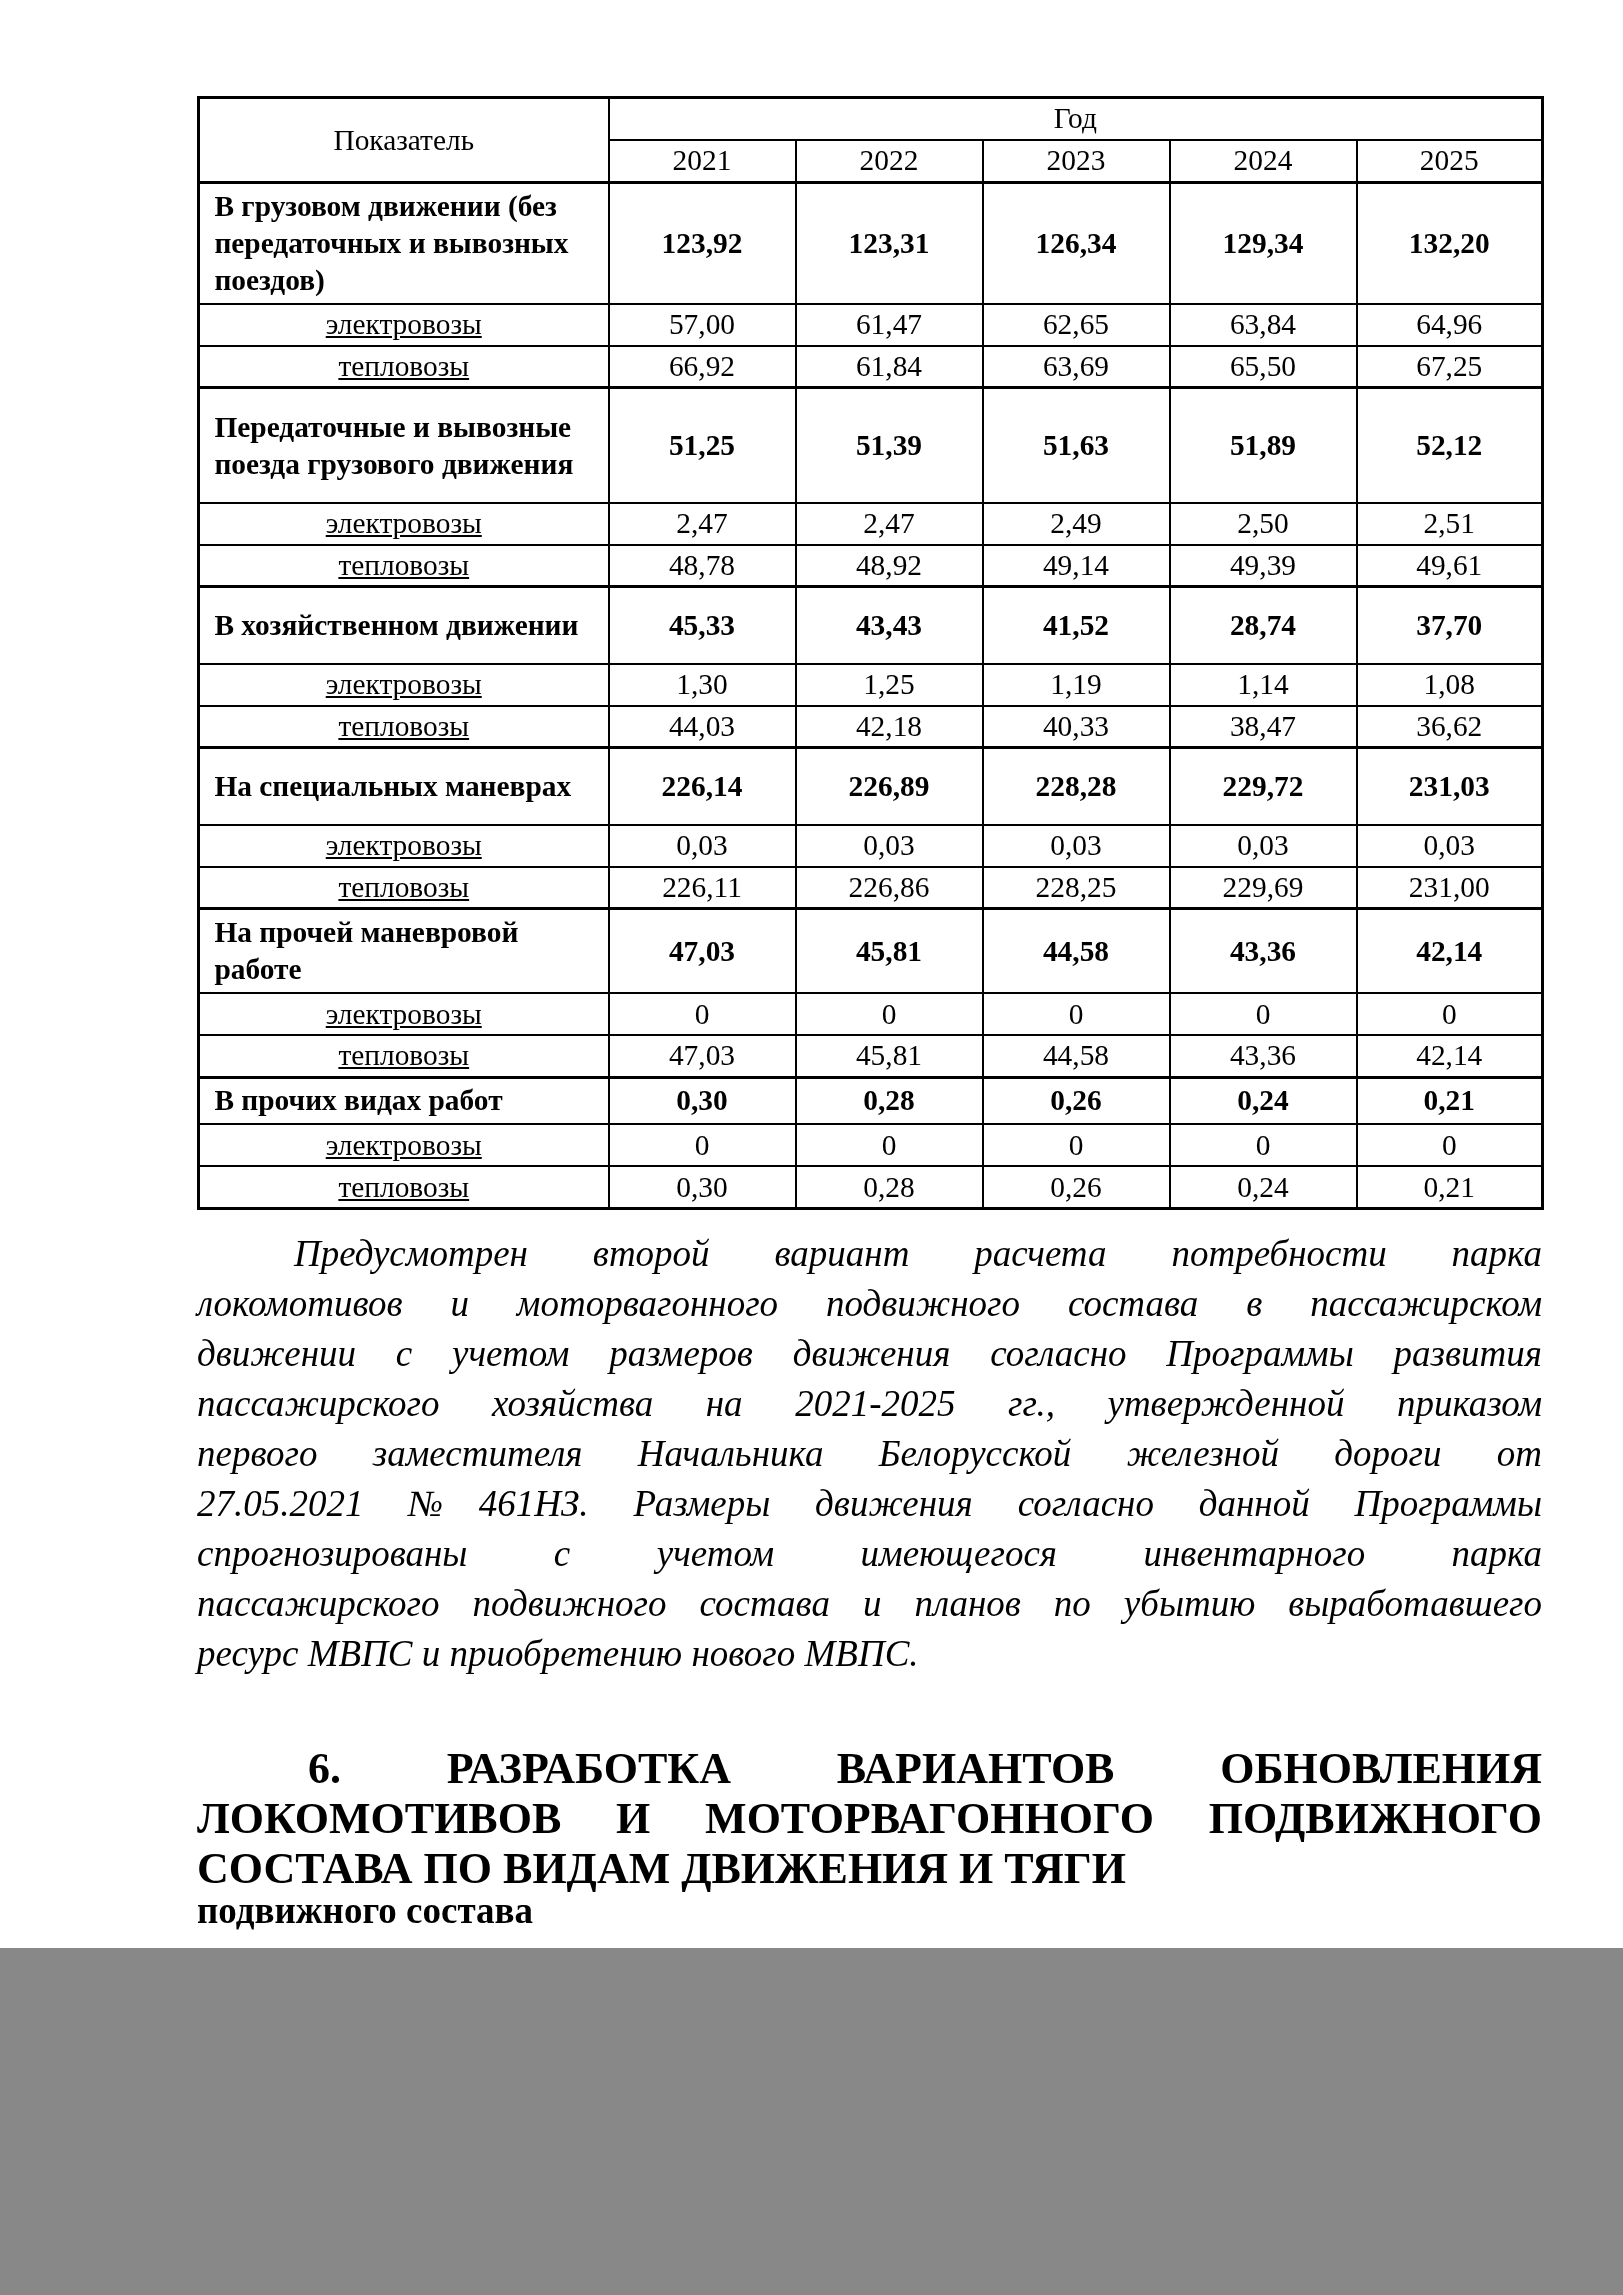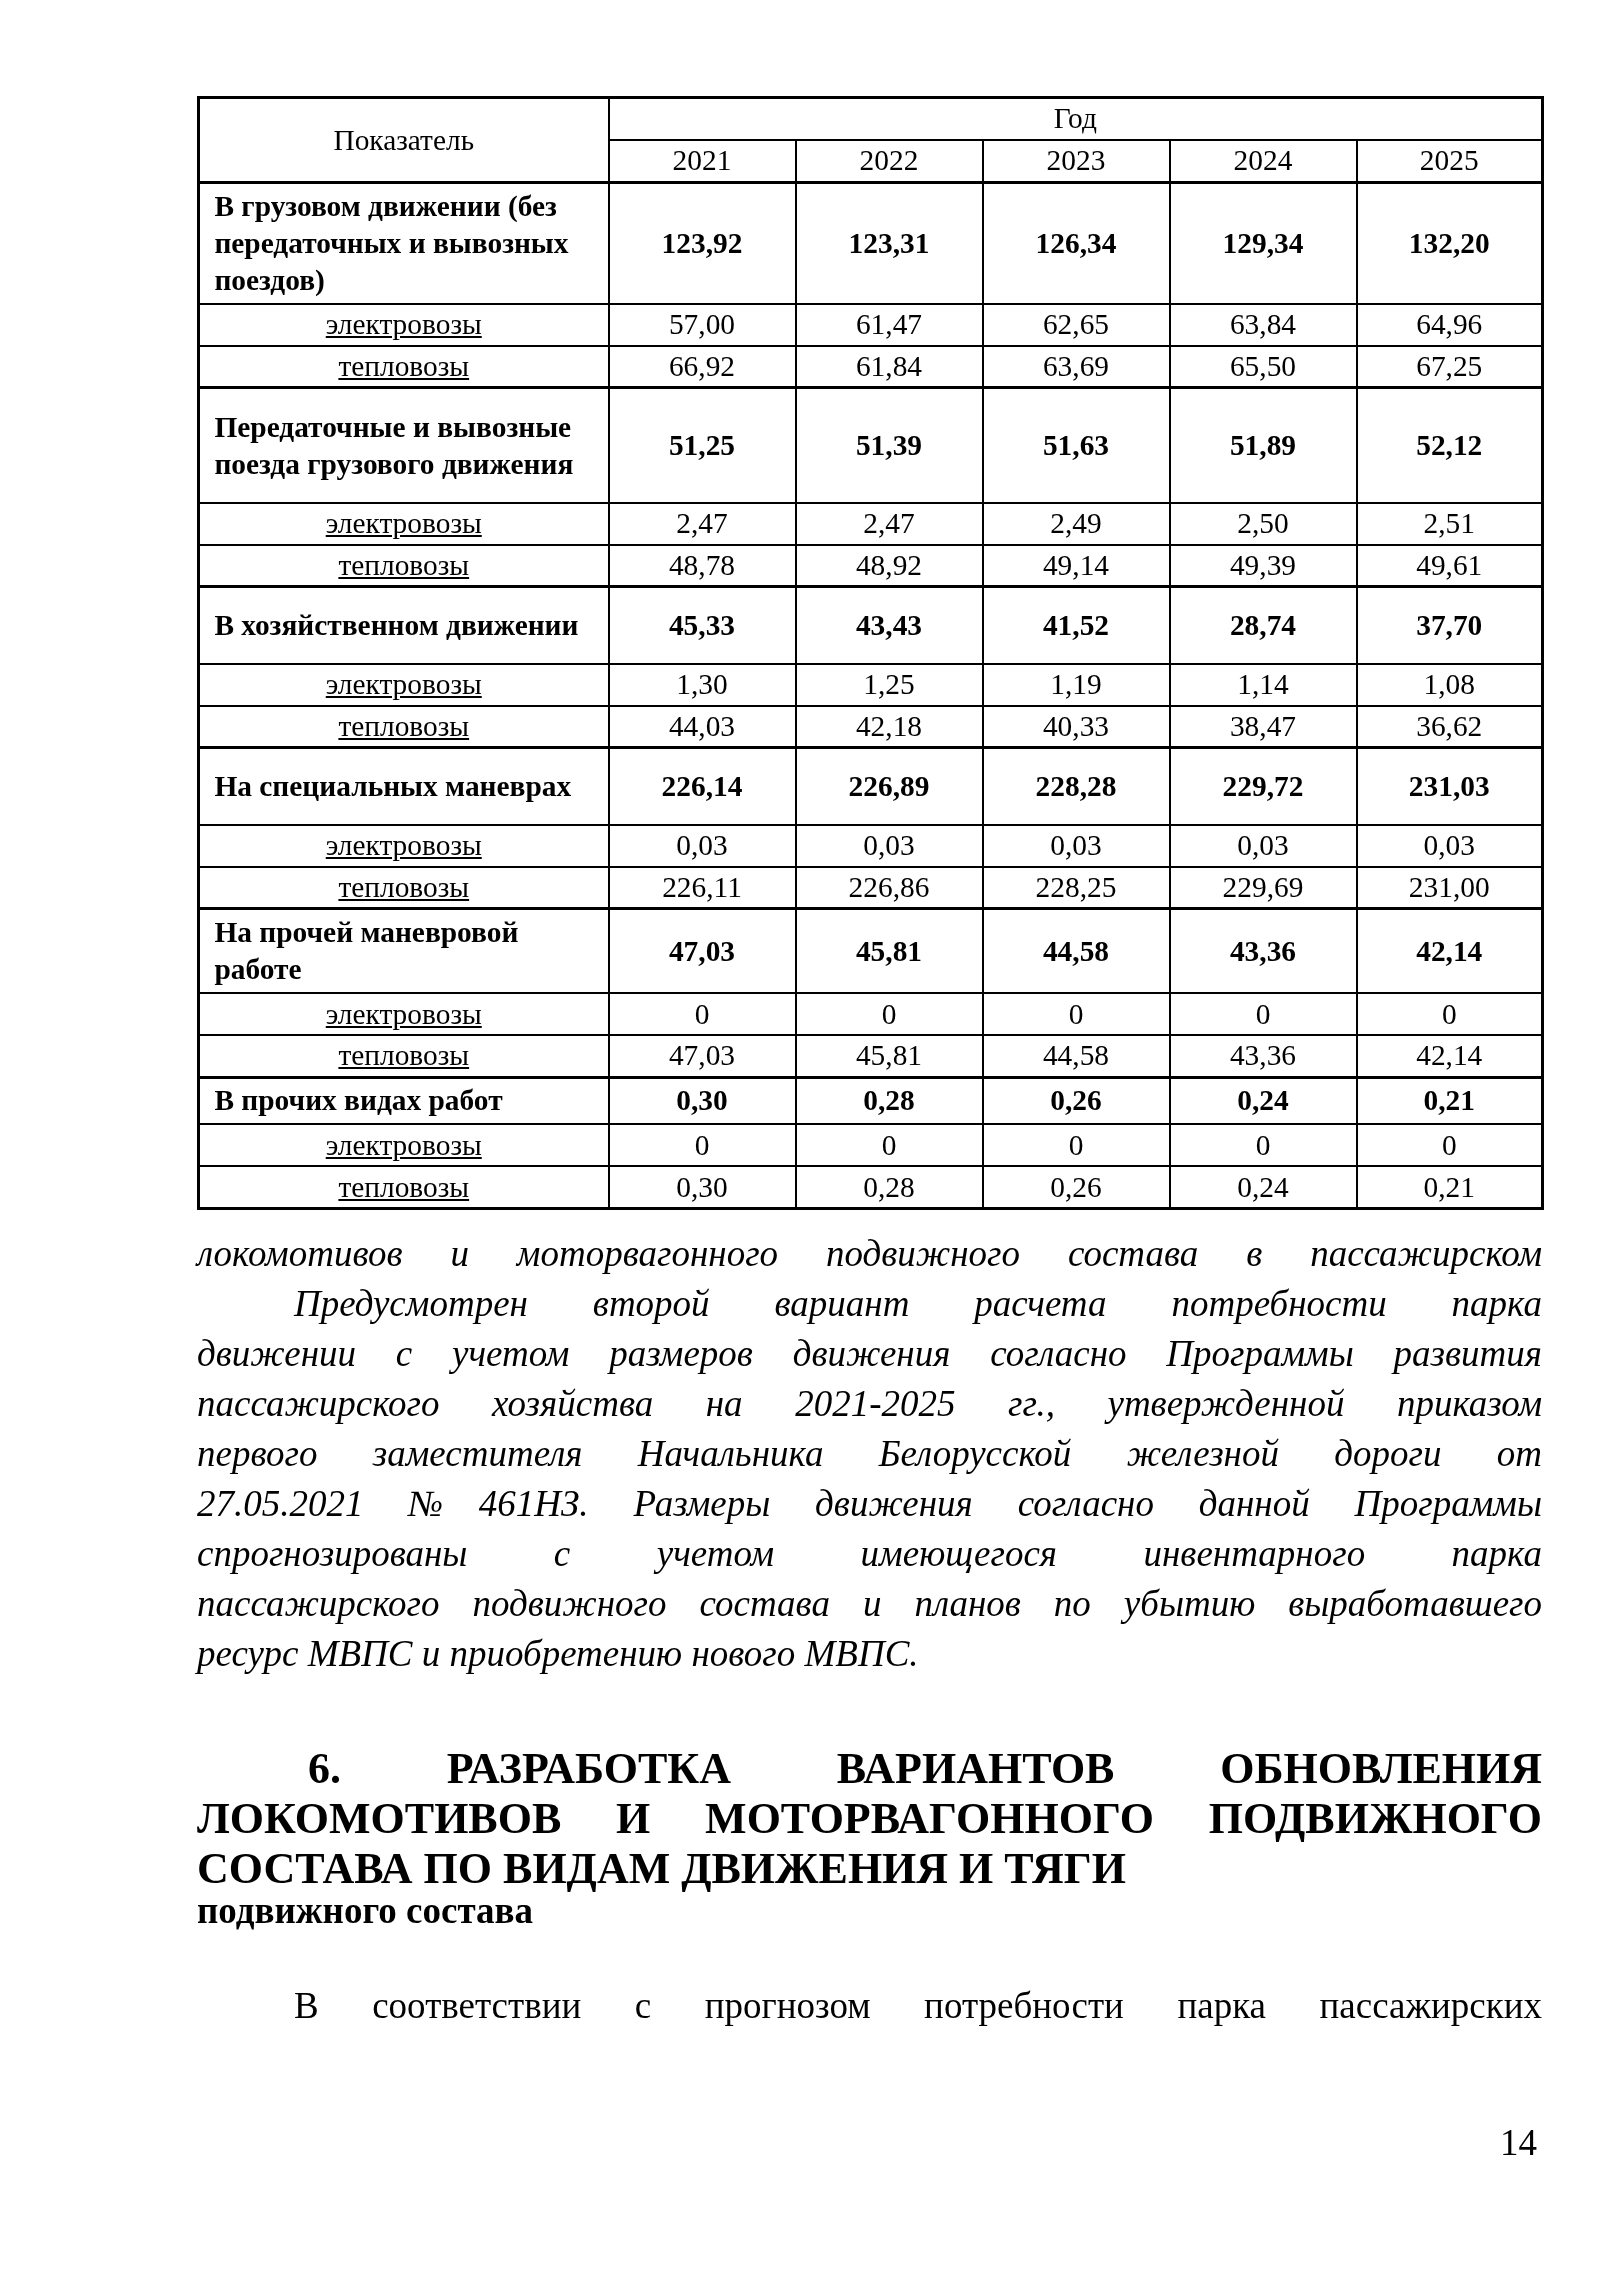--- a/index.html
+++ b/index.html
@@ -1,17 +1,17 @@
 <!DOCTYPE html>
 <html style="font-size:10.5px"><head>
 <meta charset="utf-8">
 <style>
   html,body {margin:0; padding:0; background:#888;}
   .page {
-    position:relative; width:1623px; height:2295px; background:#ffffff;
+    position:relative; width:1623px; height:1948px; background:#ffffff;
     font-family:"Liberation Serif","DejaVu Serif",serif; color:#000;
     overflow:hidden;
   }
   
   table.ind {
     position:absolute; left:197px; top:96px; width:1345px;
     border-collapse:collapse; table-layout:fixed;
     border:3.9px solid #000;
     font-size:29.4px; line-height:37px;
   }
@@ -210,22 +210,22 @@
           <td class="val">0,30</td>
           <td class="val">0,28</td>
           <td class="val">0,26</td>
           <td class="val">0,24</td>
           <td class="val">0,21</td>
         </tr>
       </tbody>
   </table>
 
   <div class="tblock para-variant" id="para-variant">
+      <div class="tline firstindent">Предусмотрен второй вариант расчета потребности парка</div>
       <div class="tline">локомотивов и моторвагонного подвижного состава в пассажирском</div>
-      <div class="tline firstindent">Предусмотрен второй вариант расчета потребности парка</div>
       <div class="tline">движении с учетом размеров движения согласно Программы развития</div>
       <div class="tline">пассажирского хозяйства на 2021-2025 гг., утвержденной приказом</div>
       <div class="tline">первого заместителя Начальника Белорусской железной дороги от</div>
       <div class="tline">27.05.2021 №461НЗ. Размеры движения согласно данной Программы</div>
       <div class="tline">спрогнозированы с учетом имеющегося инвентарного парка</div>
       <div class="tline">пассажирского подвижного состава и планов по убытию выработавшего</div>
       <div class="tline lastline">ресурс МВПС и приобретению нового МВПС.</div>
     </div>
 
   <div class="tblock heading-main" id="heading-main">

